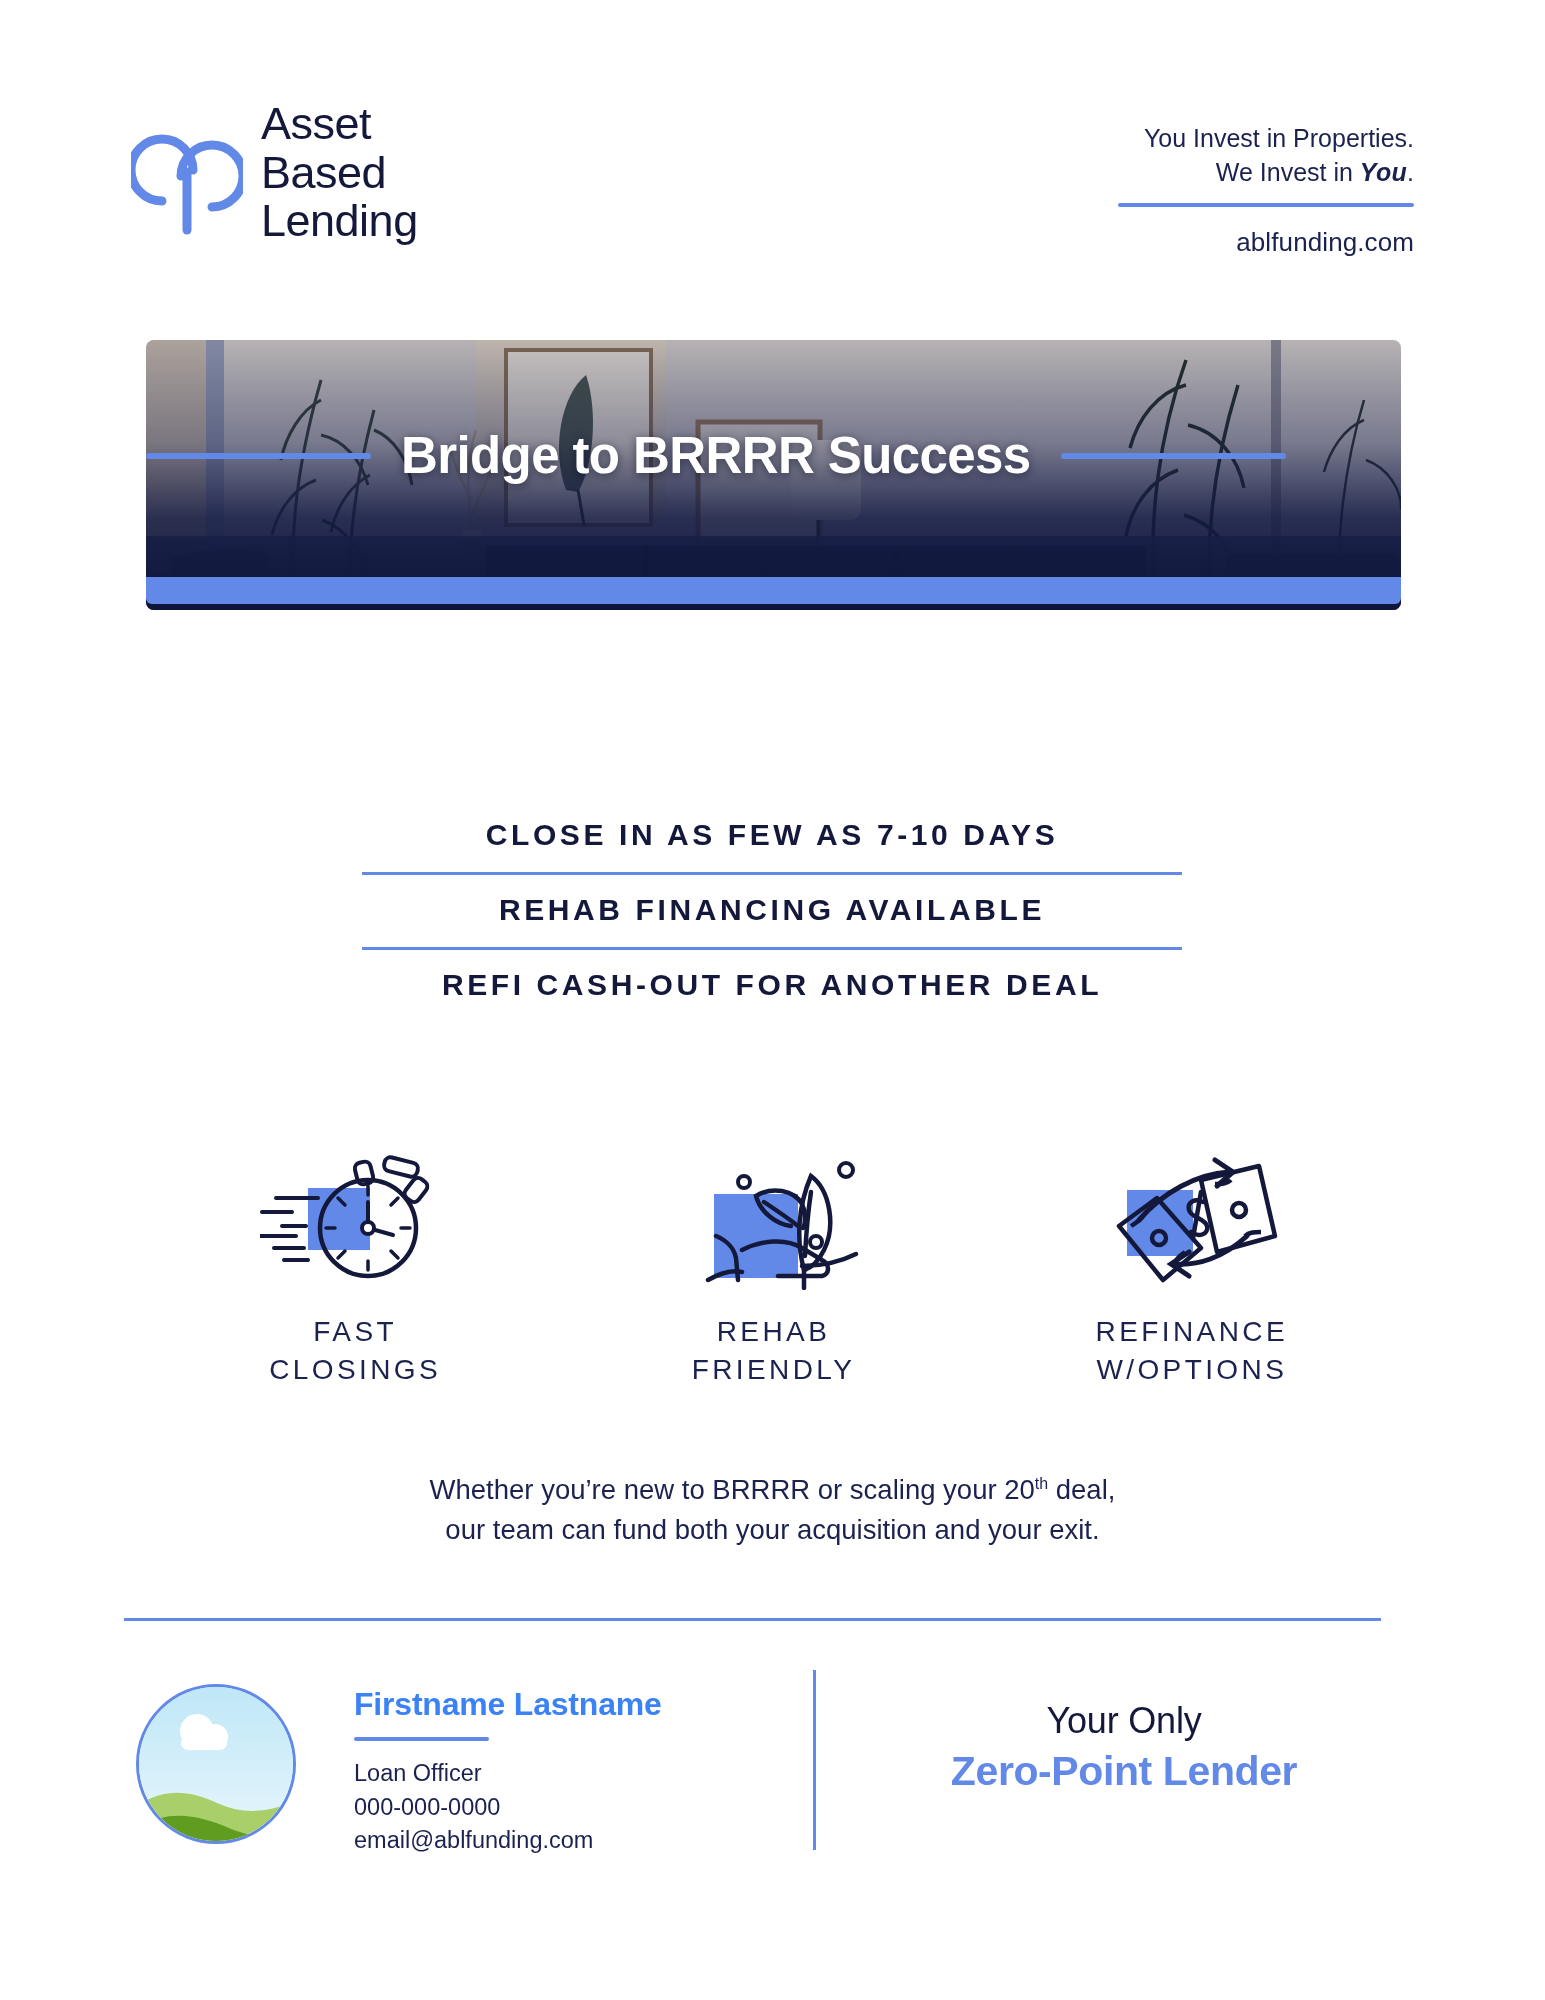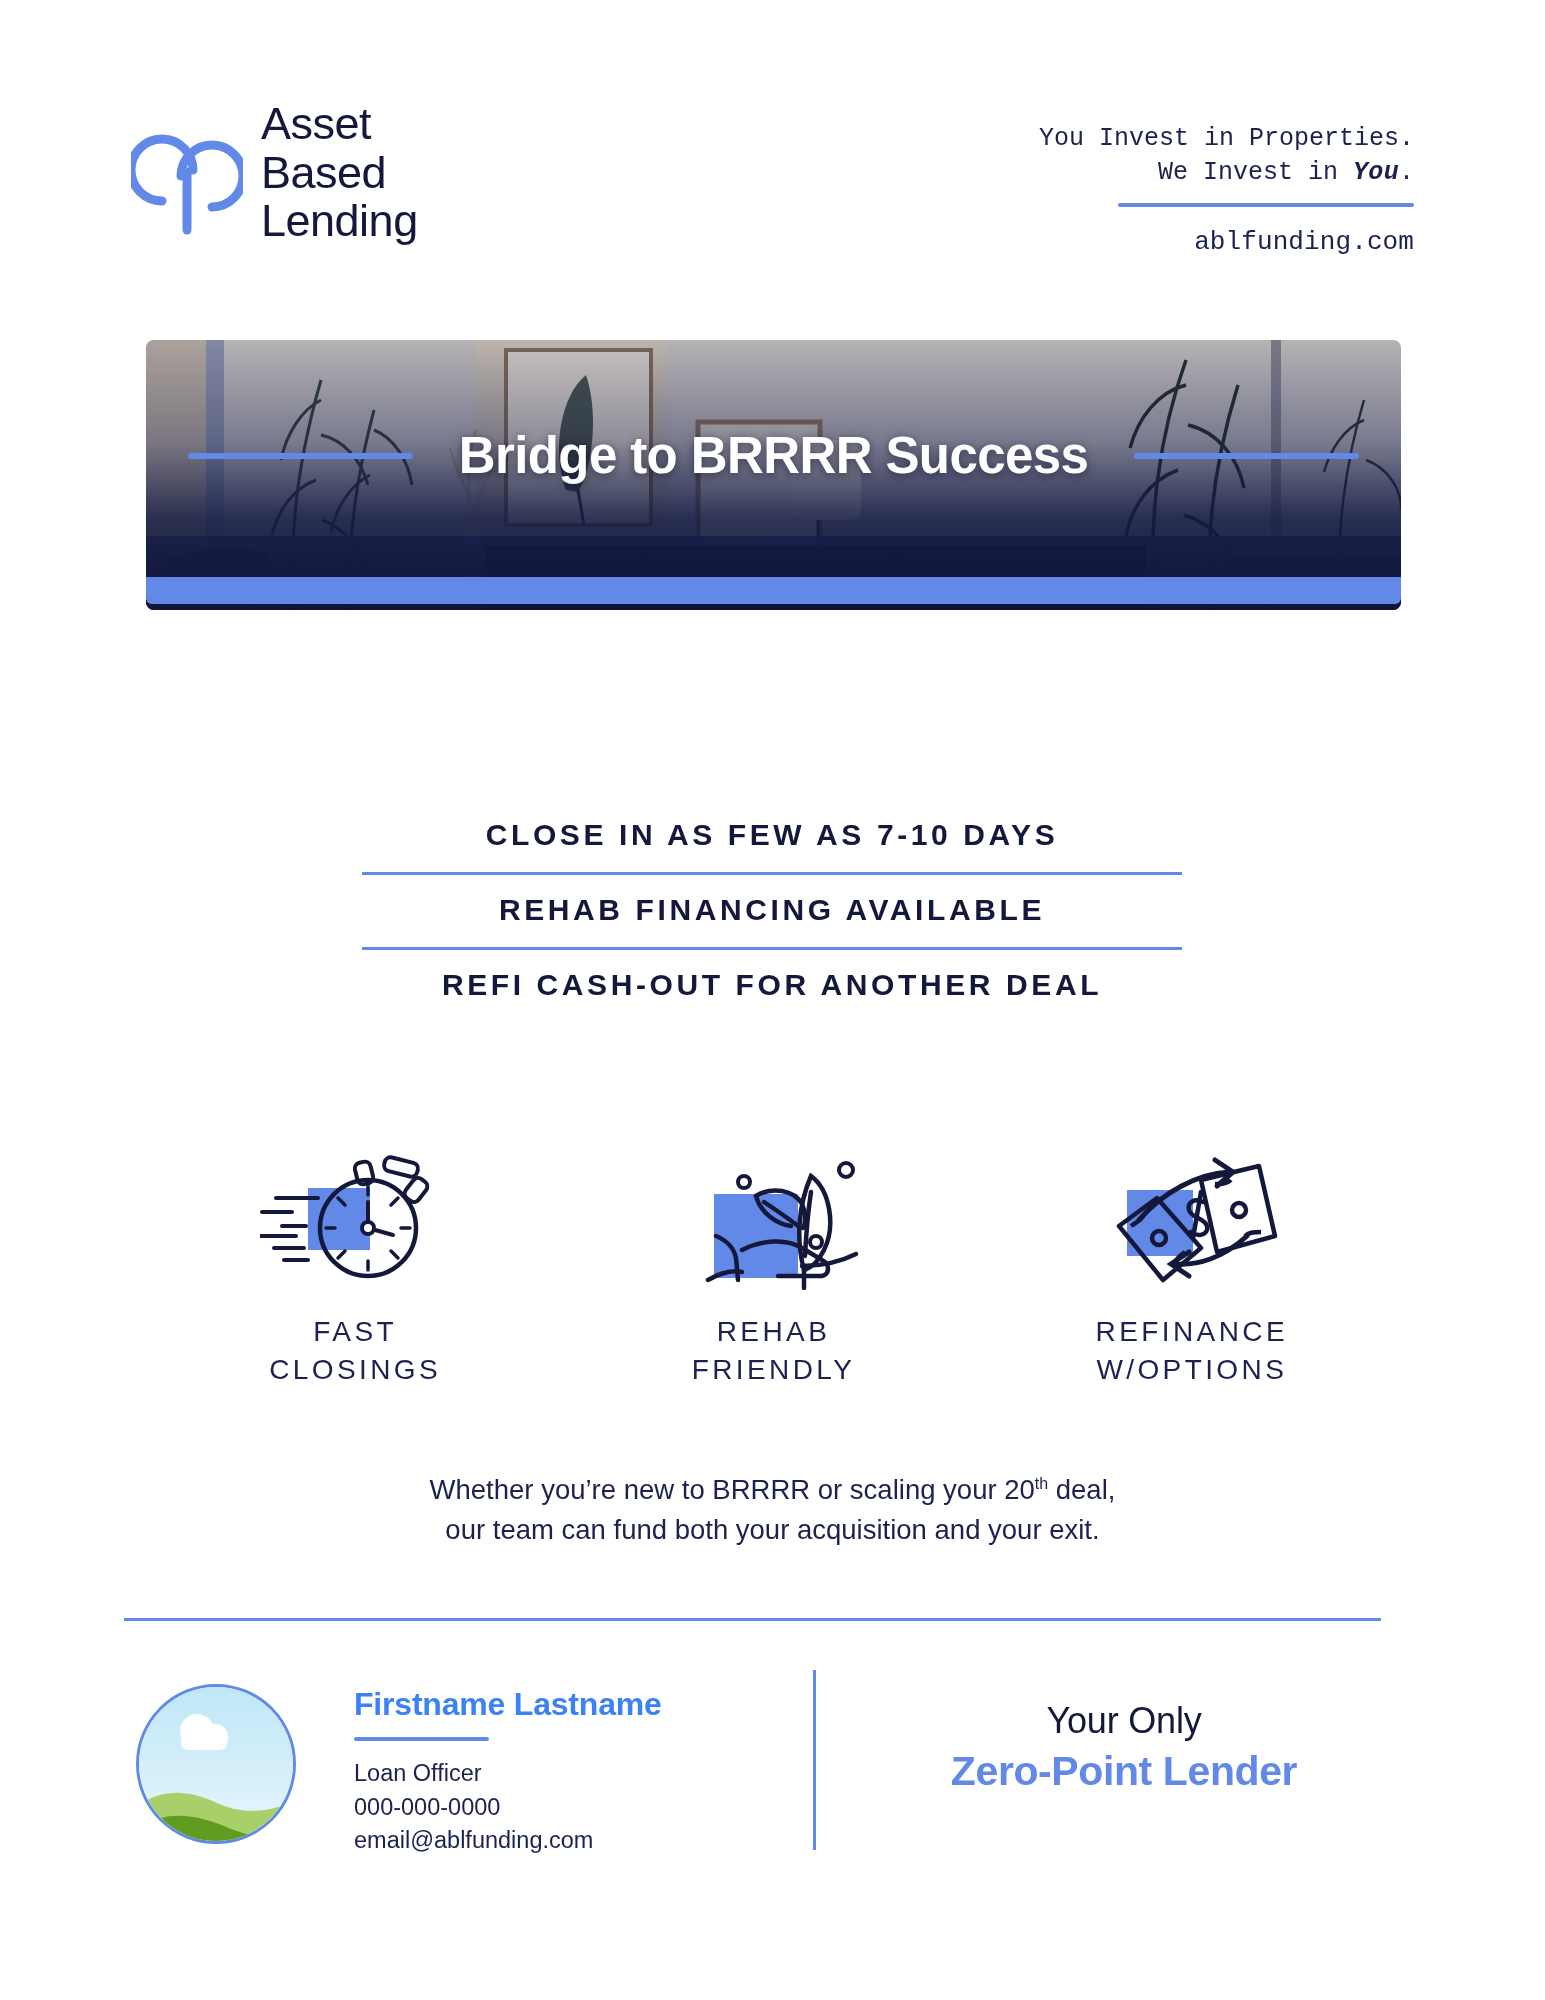--- a/index.html
+++ b/index.html
@@ -30,21 +30,20 @@
     color: #14193c;
     font-size: 45px;
     line-height: 1.08;
     letter-spacing: -0.5px;
     font-weight: 400;
   }
   .tagline-block {
     position: absolute; right: 131px; top: 122px;
     text-align: right;
     width: 440px;
-    font-family: Liberation Mono, monospace;
   }
   .tagline {
     color: #1b2250;
     font-size: 25px;
     line-height: 1.34;
     font-weight: 400;
   }
   .tagline b { font-weight: 700; font-style: italic; letter-spacing: .3px; }
   .tagline-rule {
     margin: 14px 0 0 auto;
@@ -72,22 +71,22 @@
     position: absolute; inset: 0;
     background:
       linear-gradient(180deg,
         rgba(24,31,74,0.18) 0%,
         rgba(22,29,72,0.45) 38%,
         rgba(17,24,64,0.86) 66%,
         rgba(13,19,56,0.95) 100%);
   }
   .hero-title-row {
     position: absolute; left: 0; right: 0; top: 86px;
-    display: flex; align-items: center; justify-content: center;
-    gap: 16px;
+    display: flex; align-items: center; 
+    gap: 0;
   }
   .hero-rule {
     height: 6px; background: #6289e8; border-radius: 3px;
     flex: 1 1 auto;
     max-width: 225px;
   }
   .hero-title {
     color: #ffffff;
     font-size: 51px;
     font-weight: 700;

